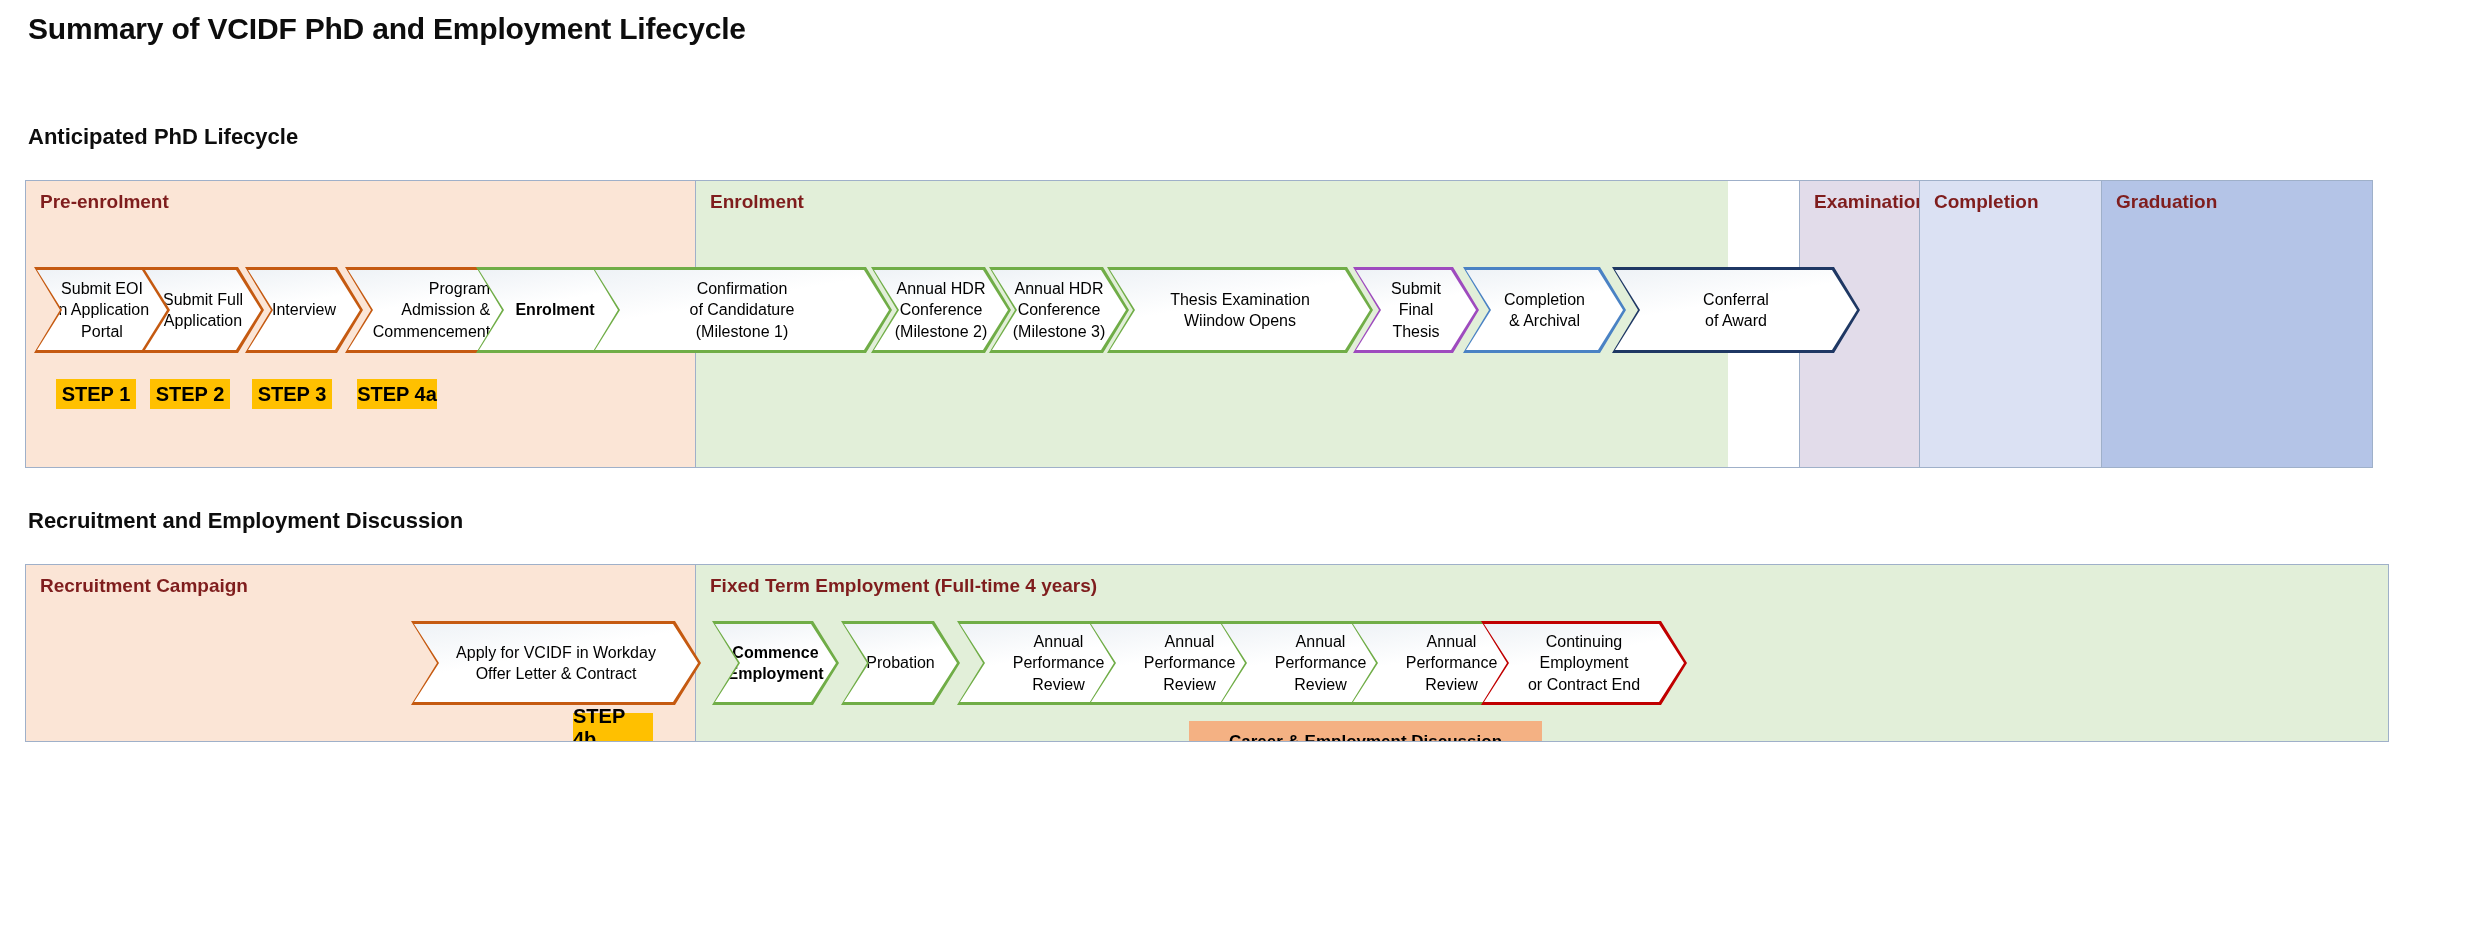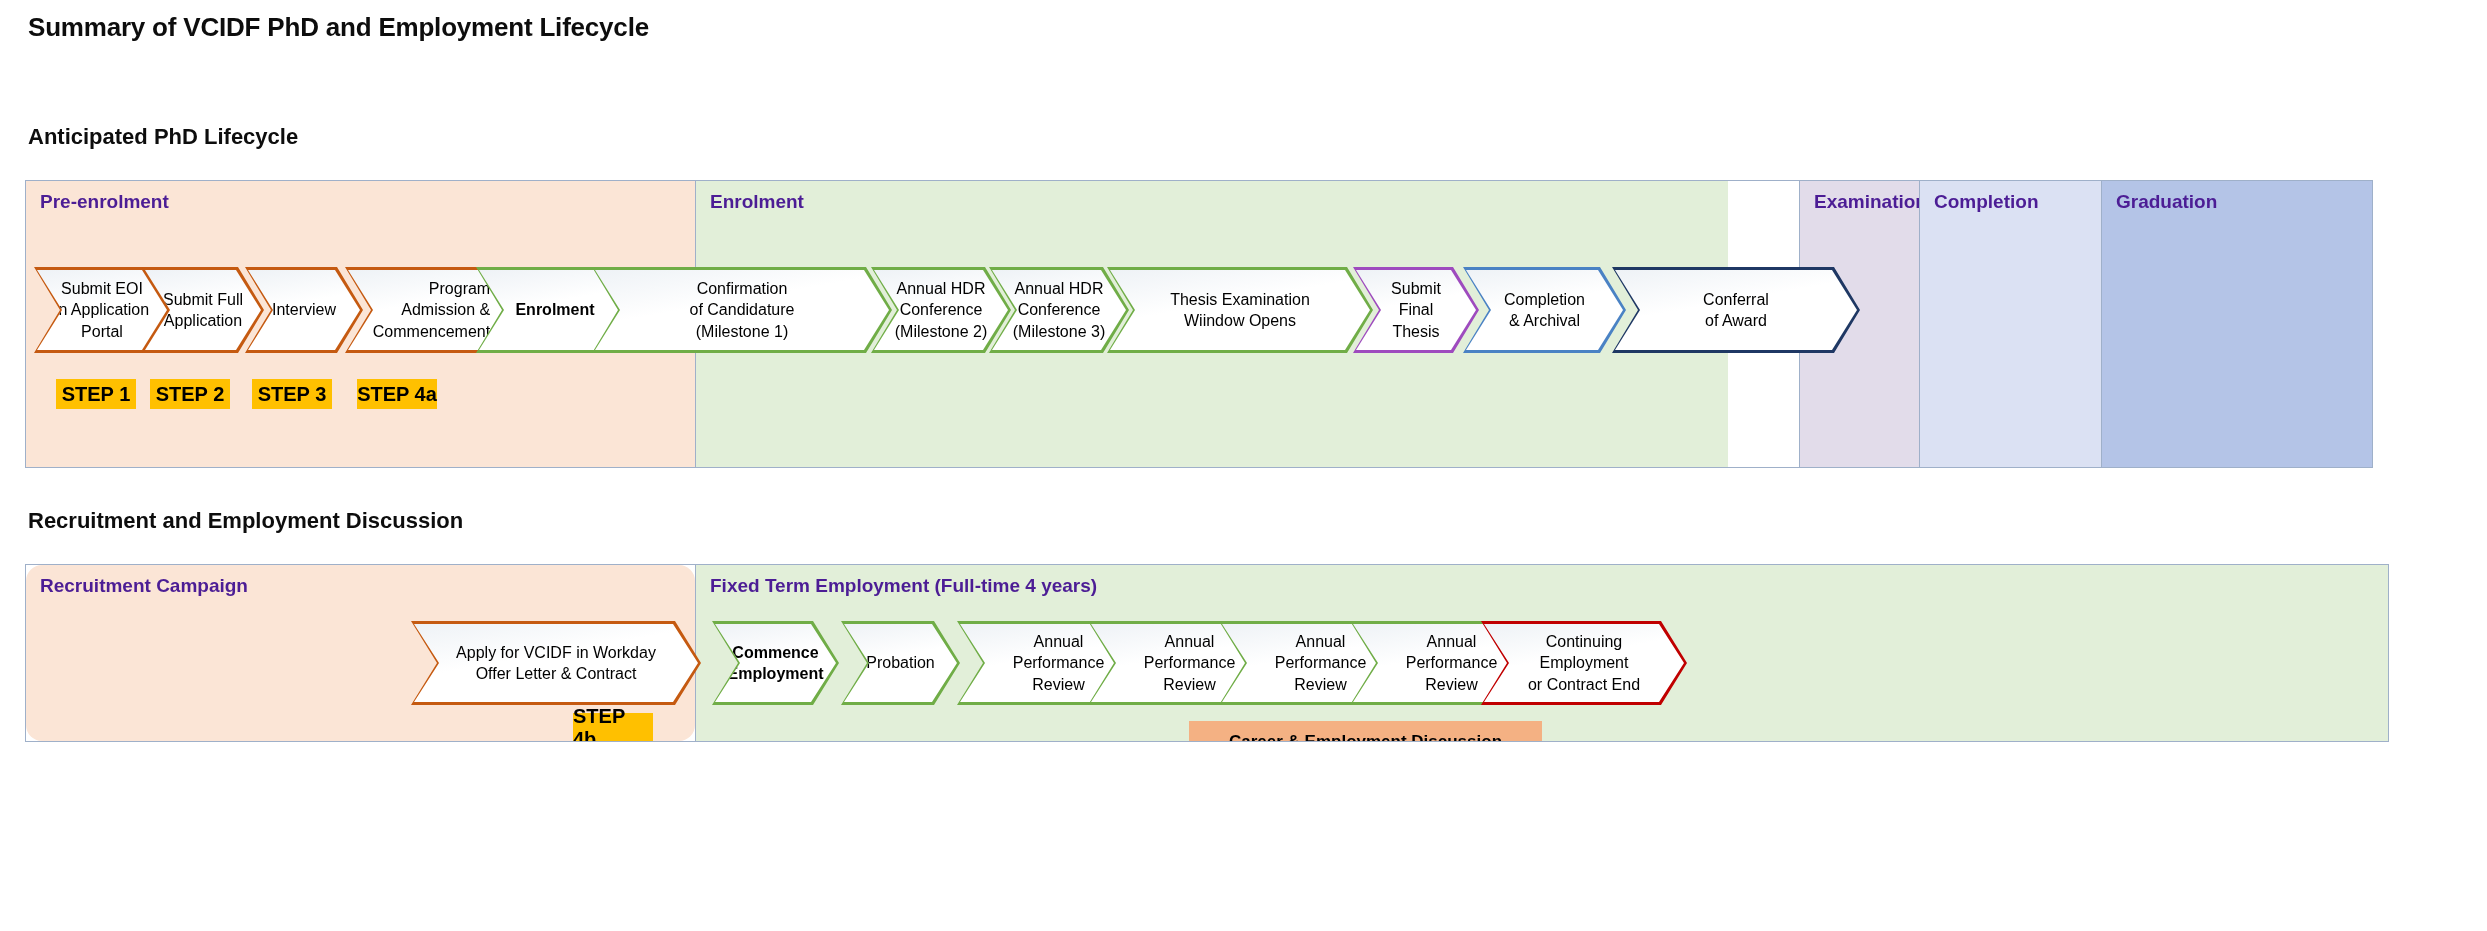--- a/index.html
+++ b/index.html
@@ -14,21 +14,21 @@
     font-family: "Liberation Sans", sans-serif;
     color: #000000;
     overflow: hidden;
     position: relative;
   }
 
   .page-title {
     position: absolute;
     left: 28px;
     top: 12px;
-    font-size: 26px;
+    font-size: 30px;
     font-weight: bold;
     letter-spacing: -0.2px;
     color: #0d0d0d;
   }
 
   .section-heading {
     position: absolute;
     left: 28px;
     font-size: 22px;
     font-weight: bold;
@@ -51,21 +51,21 @@
     top: 0;
     bottom: 0;
     box-sizing: border-box;
   }
   .band-label {
     position: absolute;
     top: 10px;
     left: 14px;
     font-size: 19px;
     font-weight: bold;
-    color: #4c1d95;
+    color: #7f1d1d;
     white-space: nowrap;
   }
   
   .chev-wrap { position: absolute; top: 0; height: 86px; }
   .chev-border {
     position: absolute; inset: 0;
     -webkit-clip-path: polygon(0 0, calc(100% - 26px) 0, 100% 50%, calc(100% - 26px) 100%, 0 100%, 26px 50%);
     clip-path: polygon(0 0, calc(100% - 26px) 0, 100% 50%, calc(100% - 26px) 100%, 0 100%, 26px 50%);
   }
   .chev-fill {
@@ -240,21 +240,21 @@
           <div>of Award</div>
         </div>
       </div>
     </div>
     <div class="step-badge" style="left: 30px; top: 198px; width: 80px;">STEP 1</div>
     <div class="step-badge" style="left: 124px; top: 198px; width: 80px;">STEP 2</div>
     <div class="step-badge" style="left: 226px; top: 198px; width: 80px;">STEP 3</div>
     <div class="step-badge" style="left: 331px; top: 198px; width: 80px;">STEP 4a</div>
   </div>
 <div class="diagram" id="employment-lifecycle-diagram" style="left: 25px; top: 564px; width: 2364px; height: 178px;">
-    <div class="band" style="left: 0px; width: 669px; background: rgb(251, 229, 214); border-radius: 16px;">
+    <div class="band" style="left: 0px; width: 669px; background: rgb(251, 229, 214);">
       <div class="band-label">Recruitment Campaign</div>
     </div>
     <div class="band" style="left: 669px; width: 1695px; background: rgb(226, 239, 217); border-left: 1px solid rgb(159, 176, 201);">
       <div class="band-label">Fixed Term Employment (Full-time 4 years)</div>
     </div>
     <div class="chev-wrap" style="left: 385px; top: 56px; width: 290px; height: 84px;">
       <div class="chev-border" style="background: rgb(197, 90, 17);"></div>
       <div class="chev-fill">
         <div style="padding: 0px 6px;">
           <div>Apply for VCIDF in Workday</div>

